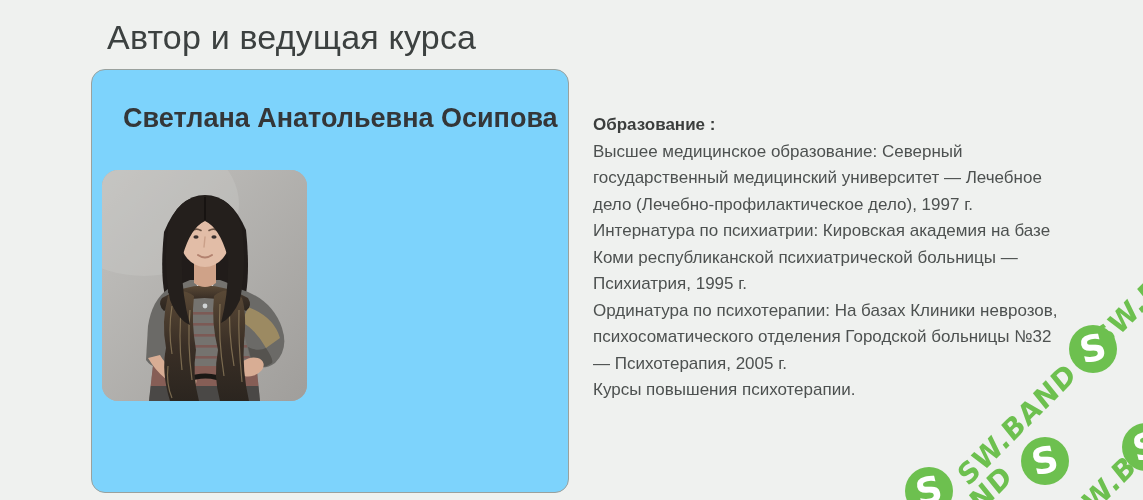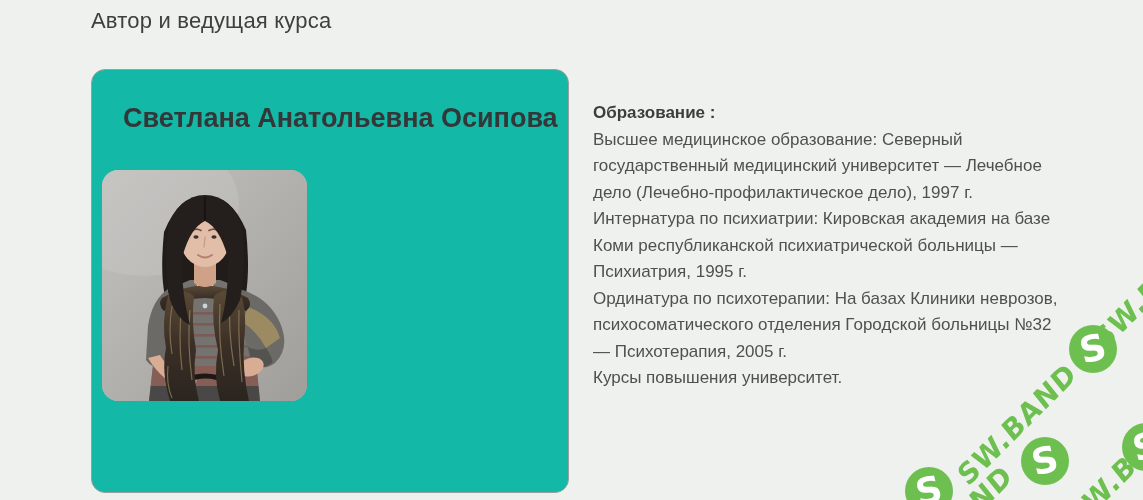--- a/index.html
+++ b/index.html
@@ -2,46 +2,46 @@
 <html><head>
 <meta charset="utf-8">
 <style>
   html, body { margin:0; padding:0; }
   body {
     width:1143px; height:500px; overflow:hidden; position:relative;
     background:#eff1ef;
     font-family:"Liberation Sans", sans-serif;
   }
   .page-title {
-    position:absolute; left:91px; top:0; margin:0;
-    font-size:22px; line-height:42px; font-weight:400;
+    position:absolute; left:91px; top:0; margin:16px;
+    font-size:34px; line-height:42px; font-weight:400;
     color:#3c4140; letter-spacing:0.2px;
   }
   
   .card {
     position:absolute; left:91px; top:69px; width:478px; height:424px;
     box-sizing:border-box; border:1px solid #9aa19d; border-radius:14px;
-    background:#14b8a6;
+    background:#7dd3fc;
   }
   .card h2 {
     position:absolute; left:31px; top:32px; margin:0;
     font-size:27px; line-height:32px; font-weight:700; color:#343638;
   }
   .photo {
     position:absolute; left:10px; top:100px; width:205px; height:231px;
     border-radius:16px; overflow:hidden; background:#b0afac;
   }
   .photo svg { display:block; }
   .bio {
     position:absolute; left:228px; top:84px; width:224px; margin:0;
     font-size:17px; line-height:27px; color:#4d5150;
   }
   
   .education {
-    position:absolute; left:593px; top:100px; width:468px;
+    position:absolute; left:593px; top:112px; width:468px;
     font-size:17px; line-height:26.5px; color:#4d5150;
   }
   .education p { margin:0; }
   .edu-heading { font-weight:700; color:#3b3e3d; }
   
   .wm {
     position:absolute; left:850px; top:265px; width:293px; height:235px;
     overflow:hidden; pointer-events:none;
   }
   .wm-text {
@@ -150,21 +150,21 @@
     </svg>
   </div>
 
 </section>
 
 <section class="education">
   <p class="edu-heading">Образование :</p>
   <p class="edu-item">Высшее медицинское образование: Северный государственный медицинский университет — Лечебное дело (Лечебно-профилактическое дело), 1997 г.</p>
   <p class="edu-item">Интернатура по психиатрии: Кировская академия на базе Коми республиканской психиатрической больницы — Психиатрия, 1995 г.</p>
   <p class="edu-item">Ординатура по психотерапии: На базах Клиники неврозов, психосоматического отделения Городской больницы №32 — Психотерапия, 2005 г.</p>
-  <p class="edu-item">Курсы повышения университет.</p>
+  <p class="edu-item">Курсы повышения психотерапии.</p>
 </section>
 
 <div class="wm">
   <span class="wm-text wm-t1">SW.BAND</span>
   <span class="wm-text wm-t2">SW.BAND</span>
   <span class="wm-text wm-t3">SW.BAND</span>
   <span class="wm-text wm-t4">SW.BAND</span>
   <div class="wm-logo wm-l1">
       <span>S</span>
     </div>

